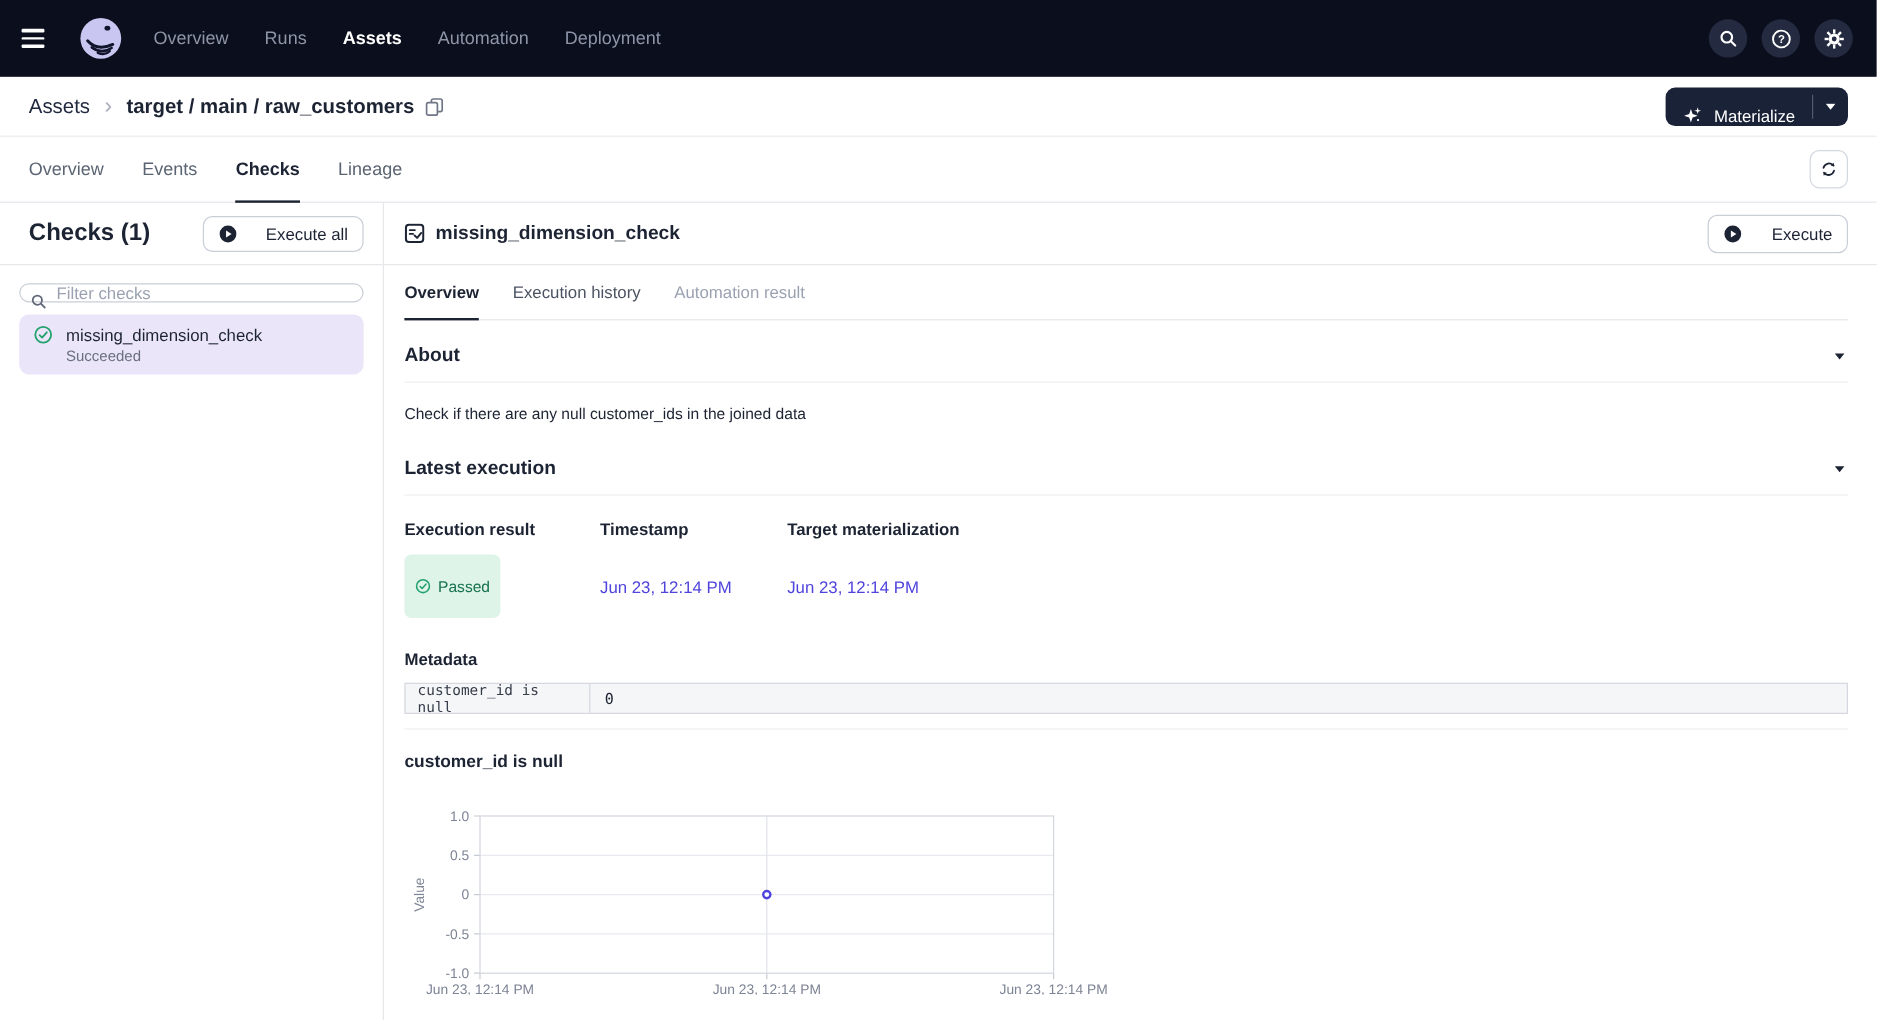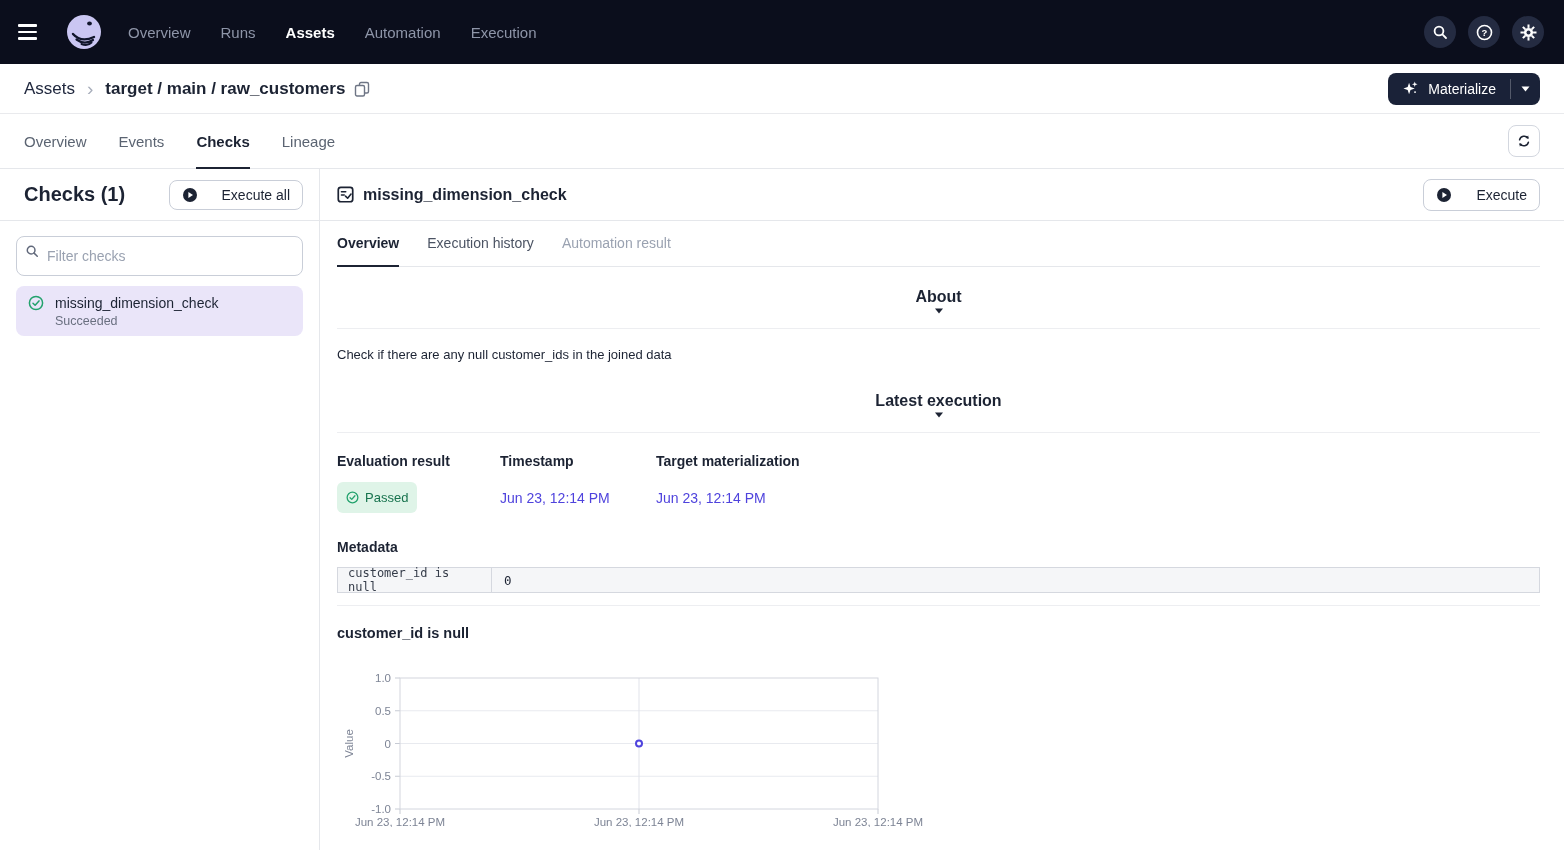--- a/index.html
+++ b/index.html
@@ -19,67 +19,67 @@
   .icon-circle { width:32px; height:32px; border-radius:50%; background:#242B41; border:none; display:flex; align-items:center; justify-content:center; cursor:pointer; }
 
   
   .crumb-row { height:50px; display:flex; align-items:center; padding:0 24px; border-bottom:1px solid #E9EAED; }
   .crumb-root { font-size:17px; color:#21293F; text-decoration:none; cursor:pointer; }
   .crumb-chev { color:#A8AEBB; font-size:19px; margin:0 12px; line-height:1; }
   .crumb-path { font-size:17px; font-weight:700; color:#1C2333; }
   .copy-btn { background:none; border:none; cursor:pointer; margin-left:9px; display:flex; align-items:center; }
   .crumb-spacer { flex:1; }
   .split-btn { display:flex; align-items:stretch; background:#1A2238; border-radius:8px; overflow:hidden; height:32px; }
-  .split-main { display:flex; align-items:center; gap:9px; color:#fff; background:none; border:none; font-size:14px; padding:0 14px; cursor:pointer; font-family:inherit; }
+  .split-main { display:flex; align-items:flex-end; gap:9px; color:#fff; background:none; border:none; font-size:14px; padding:0 14px; cursor:pointer; font-family:inherit; }
   .split-divider { width:1px; background:rgba(255,255,255,0.25); margin:6px 0; }
   .split-caret { background:none; border:none; padding:0 10px; display:flex; align-items:center; cursor:pointer; }
 
   
   .tabs-row { height:55px; display:flex; align-items:center; padding:0 24px; border-bottom:1px solid #E5E7EB; }
   .asset-tabs { display:flex; gap:32px; height:100%; }
   .a-tab { display:flex; align-items:center; font-size:15px; color:#5B6472; cursor:pointer; border-bottom:2px solid transparent; margin-bottom:-1px; padding-top:2px; }
   .a-tab.active { color:#1C2333; font-weight:700; border-bottom-color:#1C2333; }
   .tabs-spacer { flex:1; }
   .refresh-btn { width:32px; height:32px; border:1px solid #D3D7DF; background:#fff; border-radius:8px; display:flex; align-items:center; justify-content:center; cursor:pointer; }
 
   
   .content { display:flex; height:681px; }
   .left-panel { width:320px; flex:0 0 320px; border-right:1px solid #E5E7EB; }
   .lp-head { height:52px; display:flex; align-items:center; justify-content:space-between; padding:0 16px 0 24px; border-bottom:1px solid #E5E7EB; }
   .lp-title { font-size:20px; font-weight:700; }
   .btn { display:inline-flex; align-items:center; gap:24px; height:30px; padding:0 12px; border:1px solid #C9CED8; background:#fff; border-radius:8px; font-size:14px; color:#1C2333; cursor:pointer; font-family:inherit; }
   .filter-wrap { position:relative; margin:15px 16px 0; }
   .filter-wrap svg { position:absolute; left:9px; top:8px; }
-  .filter-input { width:100%; height:40px; border:1px solid #C9CED8; border-radius:8px; padding:0 10px 0 30px; font-size:14px; color:#1C2333; font-family:inherit; outline:none; }
+  .filter-input { width:100%; height:16px; border:1px solid #C9CED8; border-radius:8px; padding:0 10px 0 30px; font-size:14px; color:#1C2333; font-family:inherit; outline:none; }
   .filter-input::placeholder { color:#9AA2B1; }
   .check-item { margin:10px 16px 0; background:#EAE5F9; border-radius:8px; padding:9px 12px 8px; cursor:pointer; }
   .ci-row { display:flex; align-items:center; gap:11px; }
   .ci-name { font-size:14px; color:#1C2333; }
   .ci-status { font-size:12.5px; color:#6A7080; margin:3px 0 0 27px; }
 
   
   .main-panel { flex:1; min-width:0; }
   .mp-head { height:52px; display:flex; align-items:center; justify-content:space-between; padding:0 24px 0 17px; border-bottom:1px solid #E5E7EB; }
   .mp-title-wrap { display:flex; align-items:center; gap:9px; }
   .mp-title { font-size:16px; font-weight:700; }
   .detail-tabs { height:46px; display:flex; gap:28px; margin:0 24px 0 17px; border-bottom:1px solid #E5E7EB; }
   .d-tab { display:flex; align-items:center; font-size:14px; color:#4B5363; cursor:pointer; border-bottom:2px solid transparent; margin-bottom:-1px; }
   .d-tab.active { color:#1C2333; font-weight:700; border-bottom-color:#1C2333; }
   .d-tab.muted { color:#9AA2B1; }
 
   .sections { padding:0 24px 0 17px; }
-  .sec-head { display:flex; align-items:center; justify-content:space-between;flex-direction:column; }
+  .sec-head { display:flex; align-items:center; justify-content:space-between; }
   .sec-title { font-size:16px; font-weight:700; }
   .caret-btn { background:none; border:none; cursor:pointer; display:flex; align-items:center; padding:2px; }
   .sec-rule { border-bottom:1px solid #EDEEF1; margin-top:12px; }
   .about-text { margin-top:18px; font-size:13px; color:#1C2333; }
 
   .exec-grid { margin-top:20px; display:grid; grid-template-columns:163px 156px 1fr; row-gap:13px; align-items:center; }
   .col-h { font-size:14px; font-weight:700; }
-  .badge { display:inline-flex; align-items:center; gap:6px; background:#DFF4E8; border-radius:6px; padding:8px 9px; width:fit-content; }
+  .badge { display:inline-flex; align-items:center; gap:6px; background:#DFF4E8; border-radius:6px; padding:19px 9px; width:fit-content; }
   .badge span { font-size:13px; color:#17734E; }
   .ts-link { font-size:14px; color:#4F43DD; text-decoration:none; cursor:pointer; }
 
   .meta-h { margin-top:26px; font-size:14px; font-weight:700; }
   .meta-table { margin-top:12px; display:flex; border:1px solid #D5D8DF; background:#F5F6F8; height:26px; align-items:stretch; }
   .meta-key { width:154px; flex:0 0 154px; border-right:1px solid #D5D8DF; display:flex; align-items:center; padding:0 10px; font-family:"DejaVu Sans Mono", monospace; font-size:12px; color:#363D4A; }
   .meta-val { flex:1; display:flex; align-items:center; padding:0 12px; font-family:"DejaVu Sans Mono", monospace; font-size:12.5px; color:#1C2333; }
 
   .plots-head { margin-top:36px; }
   .plot-title { margin-top:19px; font-size:14.5px; font-weight:700; }
@@ -102,21 +102,21 @@
       <path d="M7 20 q8 9 21 3" stroke="#10152B" stroke-width="2.4" fill="none" stroke-linecap="round"></path>
       <path d="M10.5 25.5 q8 6 16.5 0.5" stroke="#10152B" stroke-width="2.2" fill="none" stroke-linecap="round"></path>
       <path d="M15.5 30 q6 2.5 10 -1.5" stroke="#10152B" stroke-width="2" fill="none" stroke-linecap="round"></path>
     </svg>
   </div>
   <nav class="nav-links">
     <a class="nav-link">Overview</a>
     <a class="nav-link">Runs</a>
     <a class="nav-link active">Assets</a>
     <a class="nav-link">Automation</a>
-    <a class="nav-link">Execution</a>
+    <a class="nav-link">Deployment</a>
   </nav>
   <div class="topnav-spacer"></div>
   <div class="nav-icons">
     <button class="icon-circle">
       <svg width="16" height="16" viewBox="0 0 16 16">
           <circle cx="7" cy="7" r="4.4" stroke="#fff" stroke-width="1.8" fill="none"></circle>
           <line x1="10.4" y1="10.4" x2="14" y2="14" stroke="#fff" stroke-width="1.8" stroke-linecap="round"></line>
         </svg>
     </button>
     <button class="icon-circle">
@@ -266,21 +266,21 @@
         <span class="sec-title">Latest execution</span>
         <button class="caret-btn">
           <svg width="10" height="6" viewBox="0 0 10 6">
               <path d="M1 0.5 L9 0.5 L5 5.5 Z" fill="#1C2333"></path>
             </svg>
         </button>
       </div>
       <div class="sec-rule"></div>
 
       <div class="exec-grid">
-        <div class="col-h">Evaluation result</div>
+        <div class="col-h">Execution result</div>
         <div class="col-h">Timestamp</div>
         <div class="col-h">Target materialization</div>
         <div class="badge">
           <svg width="13" height="13" viewBox="0 0 16 16">
               <circle cx="8" cy="8" r="6.6" stroke="#23A26D" stroke-width="1.6" fill="none"></circle>
               <path d="M5 8.3 L7.1 10.3 L11 5.9" stroke="#23A26D" stroke-width="1.6" fill="none" stroke-linecap="round" stroke-linejoin="round"></path>
             </svg>
           <span>Passed</span>
         </div>
         <a class="ts-link">Jun 23, 12:14 PM</a>

